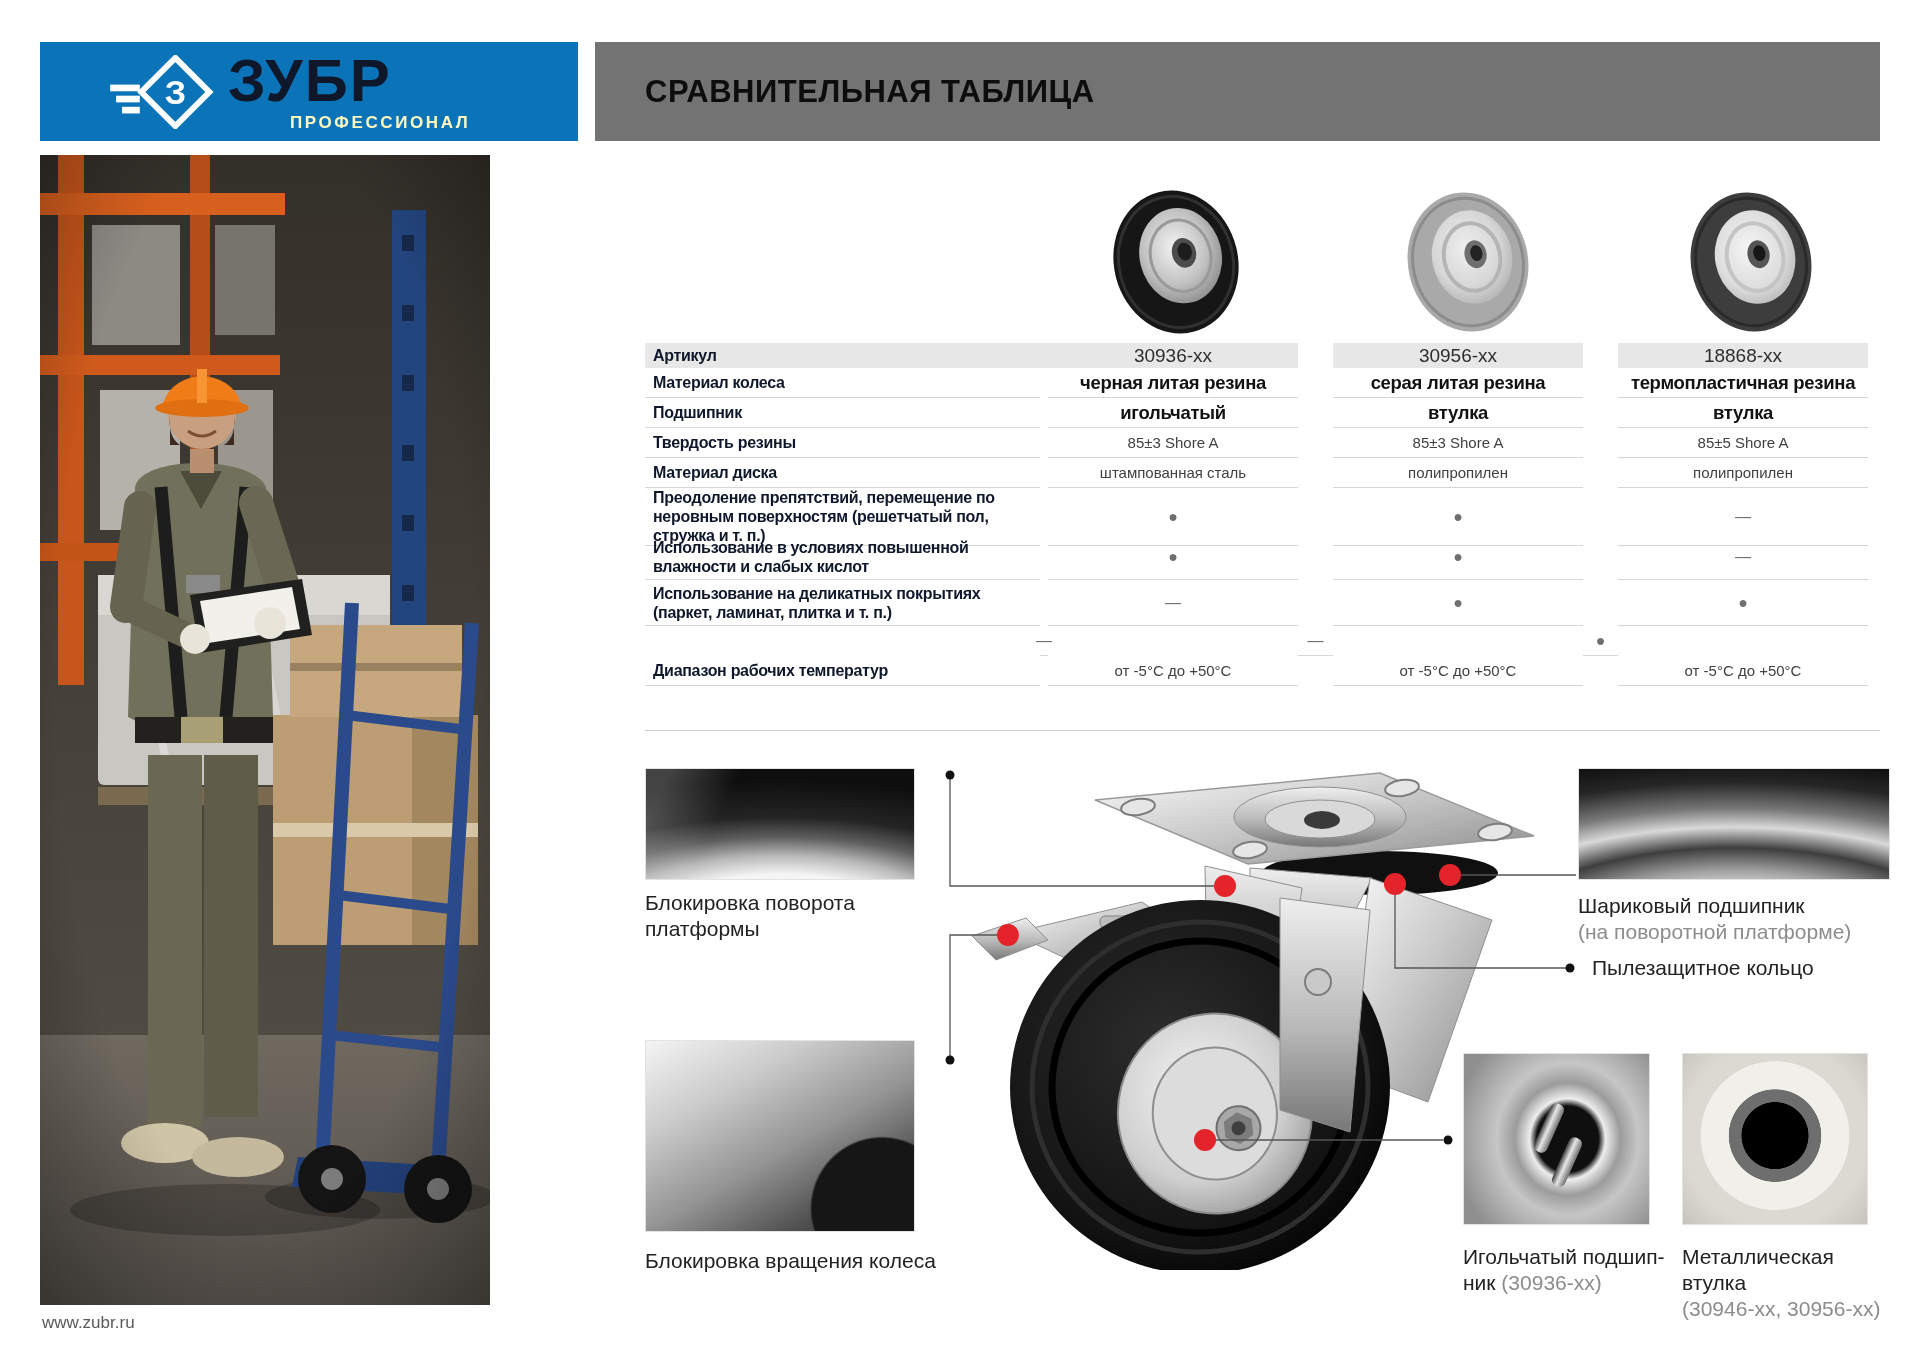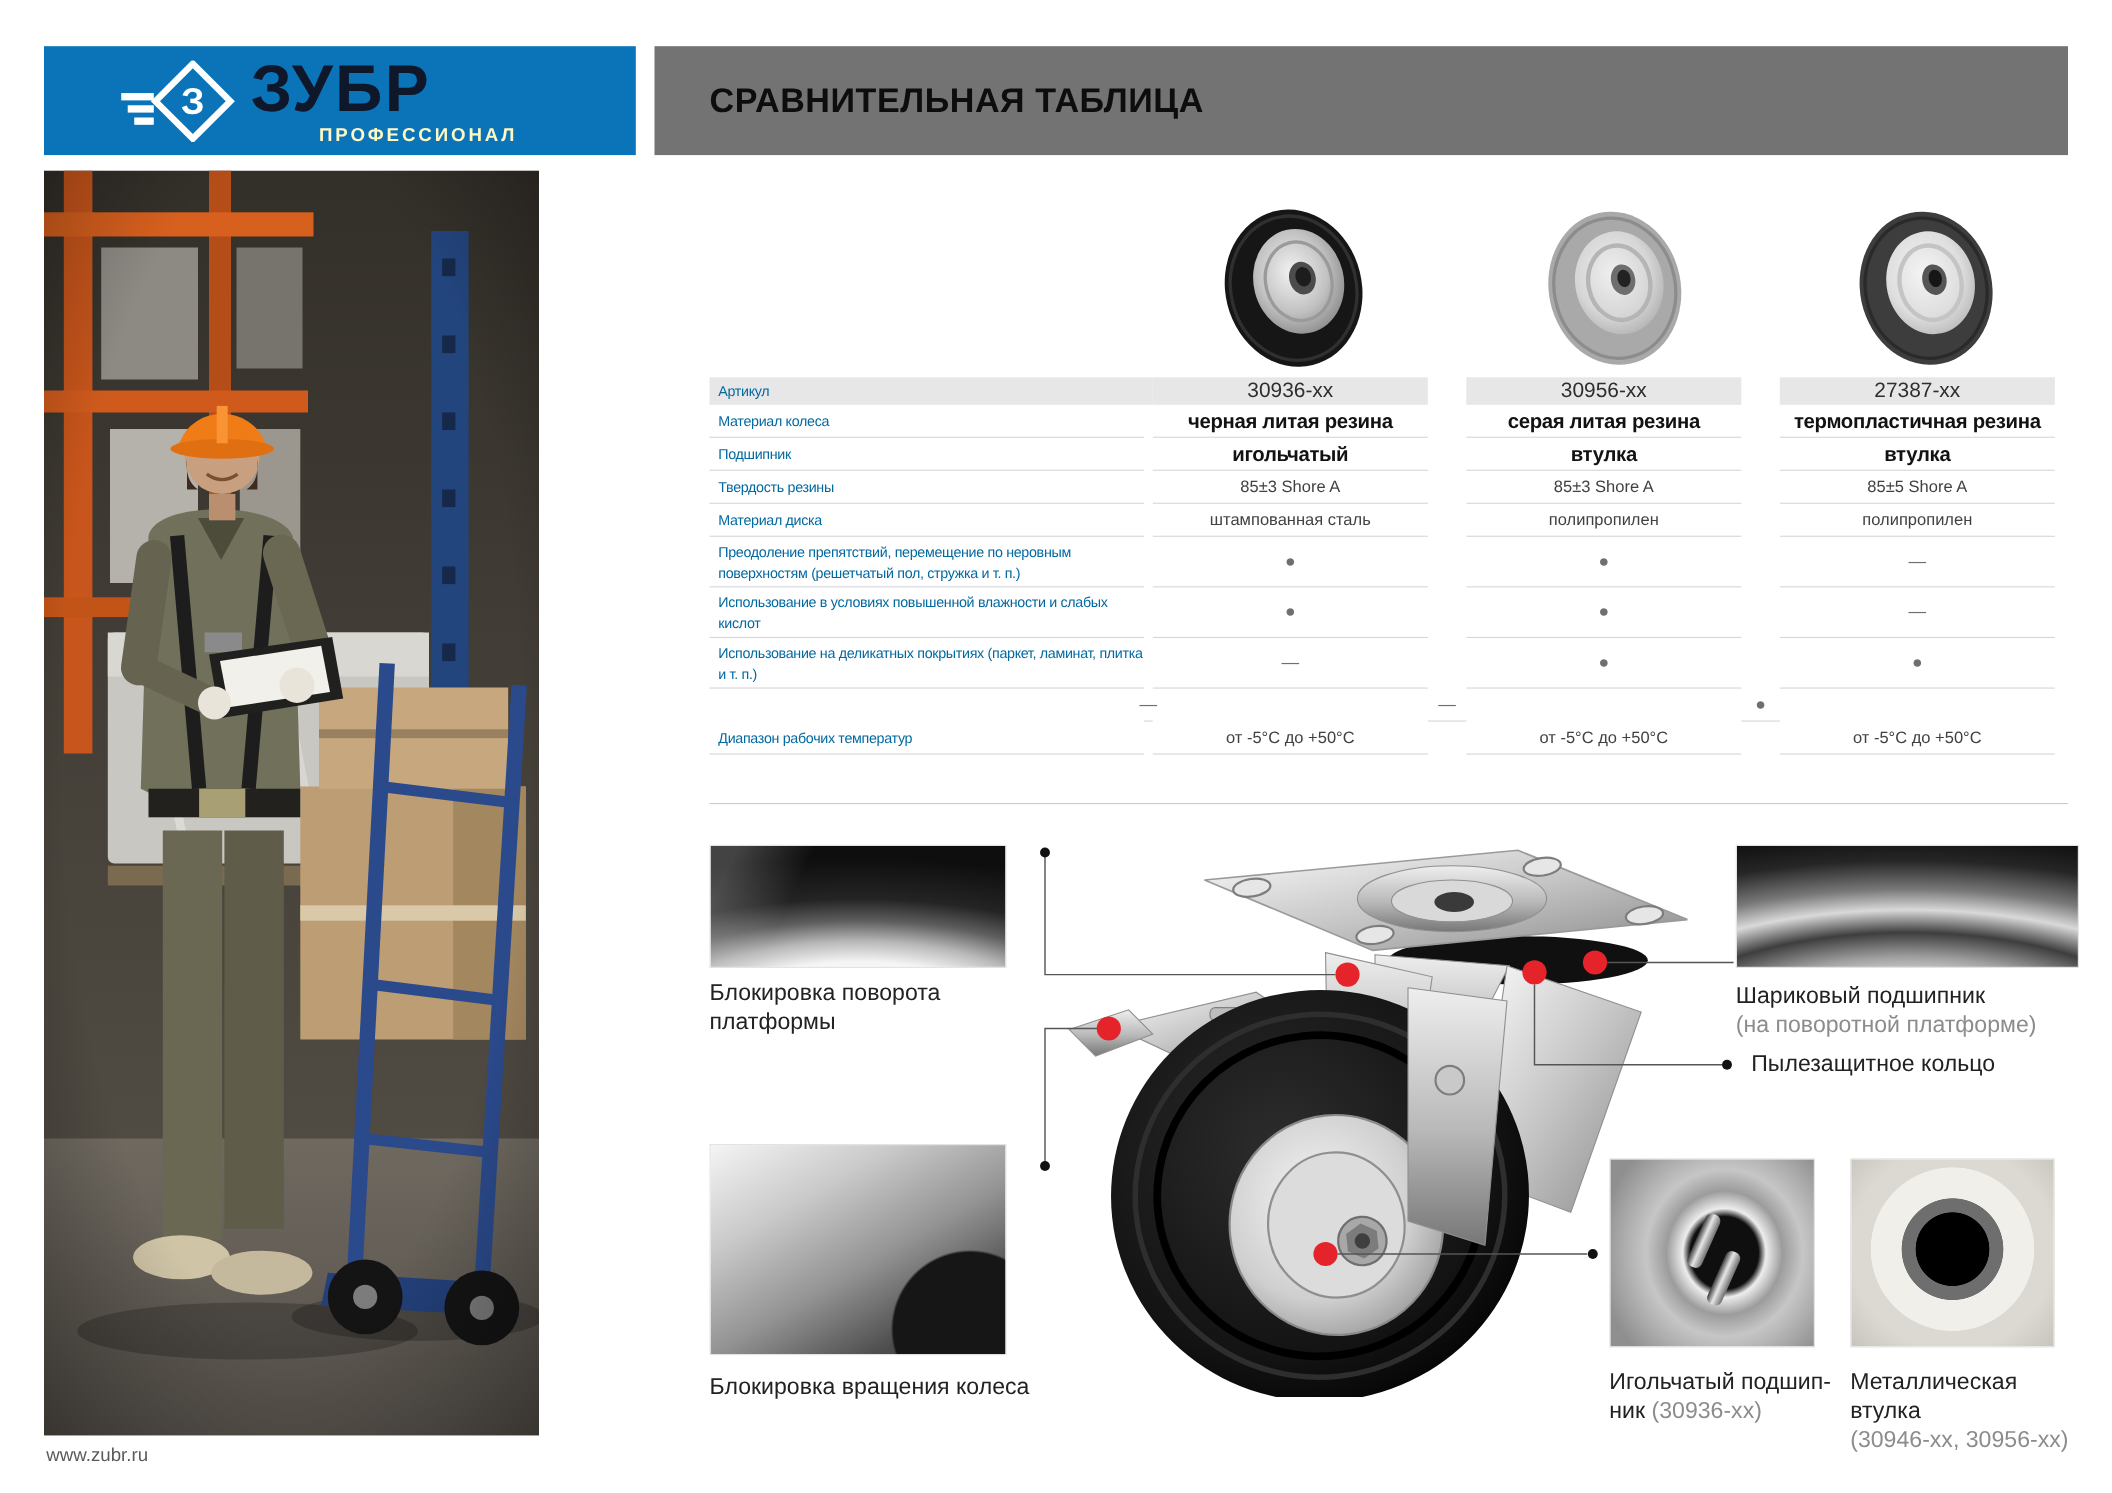--- a/index.html
+++ b/index.html
@@ -15,21 +15,21 @@
   
   .photo{position:absolute;left:40px;top:155px;width:450px;height:1150px;overflow:hidden;}
   .website{position:absolute;left:42px;top:1313px;font-size:17px;color:#5a5a5a;text-decoration:none;}
   
   .wheel{position:absolute;}
   
   .comp-table{position:absolute;left:645px;top:343px;width:1223px;}
   .t-row{display:grid;grid-template-columns:395px 8px 250px 35px 250px 35px 250px;}
   .h25{height:25px}.h30{height:30px}.h46{height:46px}
   .cell{display:flex;align-items:center;}
-  .lab{justify-content:flex-start;padding-left:8px;font-weight:400;font-size:13px;letter-spacing:-.3px;line-height:19px;color:#0369a1;}
+  .lab{justify-content:flex-start;padding-left:8px;font-weight:700;font-size:16px;letter-spacing:-.3px;line-height:19px;color:#0f172a;}
   .val{justify-content:center;text-align:center;}
   .artbg{background:#e7e7e7;}
   .b{border-bottom:1px solid #d6d6d6;}
   .v-art{font-size:19px;color:#2e2e2e;}
   .v-strong{font-size:18.5px;font-weight:700;color:#121212;letter-spacing:-.3px;}
   .v-reg{font-size:15px;color:#414141;}
   .v-mark{font-size:16px;color:#6f6f6f;}
   
   .divider{position:absolute;left:645px;top:730px;width:1235px;height:1px;background:#cacaca;}
   .dphoto{position:absolute;border:1px solid #e3e3e3;box-sizing:border-box;}
@@ -221,21 +221,21 @@
   </svg>
 
   <div class="comp-table">
     <div class="t-row h25">
       <div class="cell lab artbg">Артикул</div>
       <div class="artbg"></div>
       <div class="cell val v-art artbg">30936-xx</div>
       <div></div>
       <div class="cell val v-art artbg">30956-xx</div>
       <div></div>
-      <div class="cell val v-art artbg">27387-xx</div>
+      <div class="cell val v-art artbg">18868-xx</div>
     </div>
 
     <div class="t-row h30">
       <div class="cell lab b">Материал колеса</div>
         <div></div>
       <div class="cell val v-strong b">черная литая резина</div>
         <div></div>
       <div class="cell val v-strong b">серая литая резина</div>
         <div></div>
       <div class="cell val v-strong b">термопластичная резина</div>

